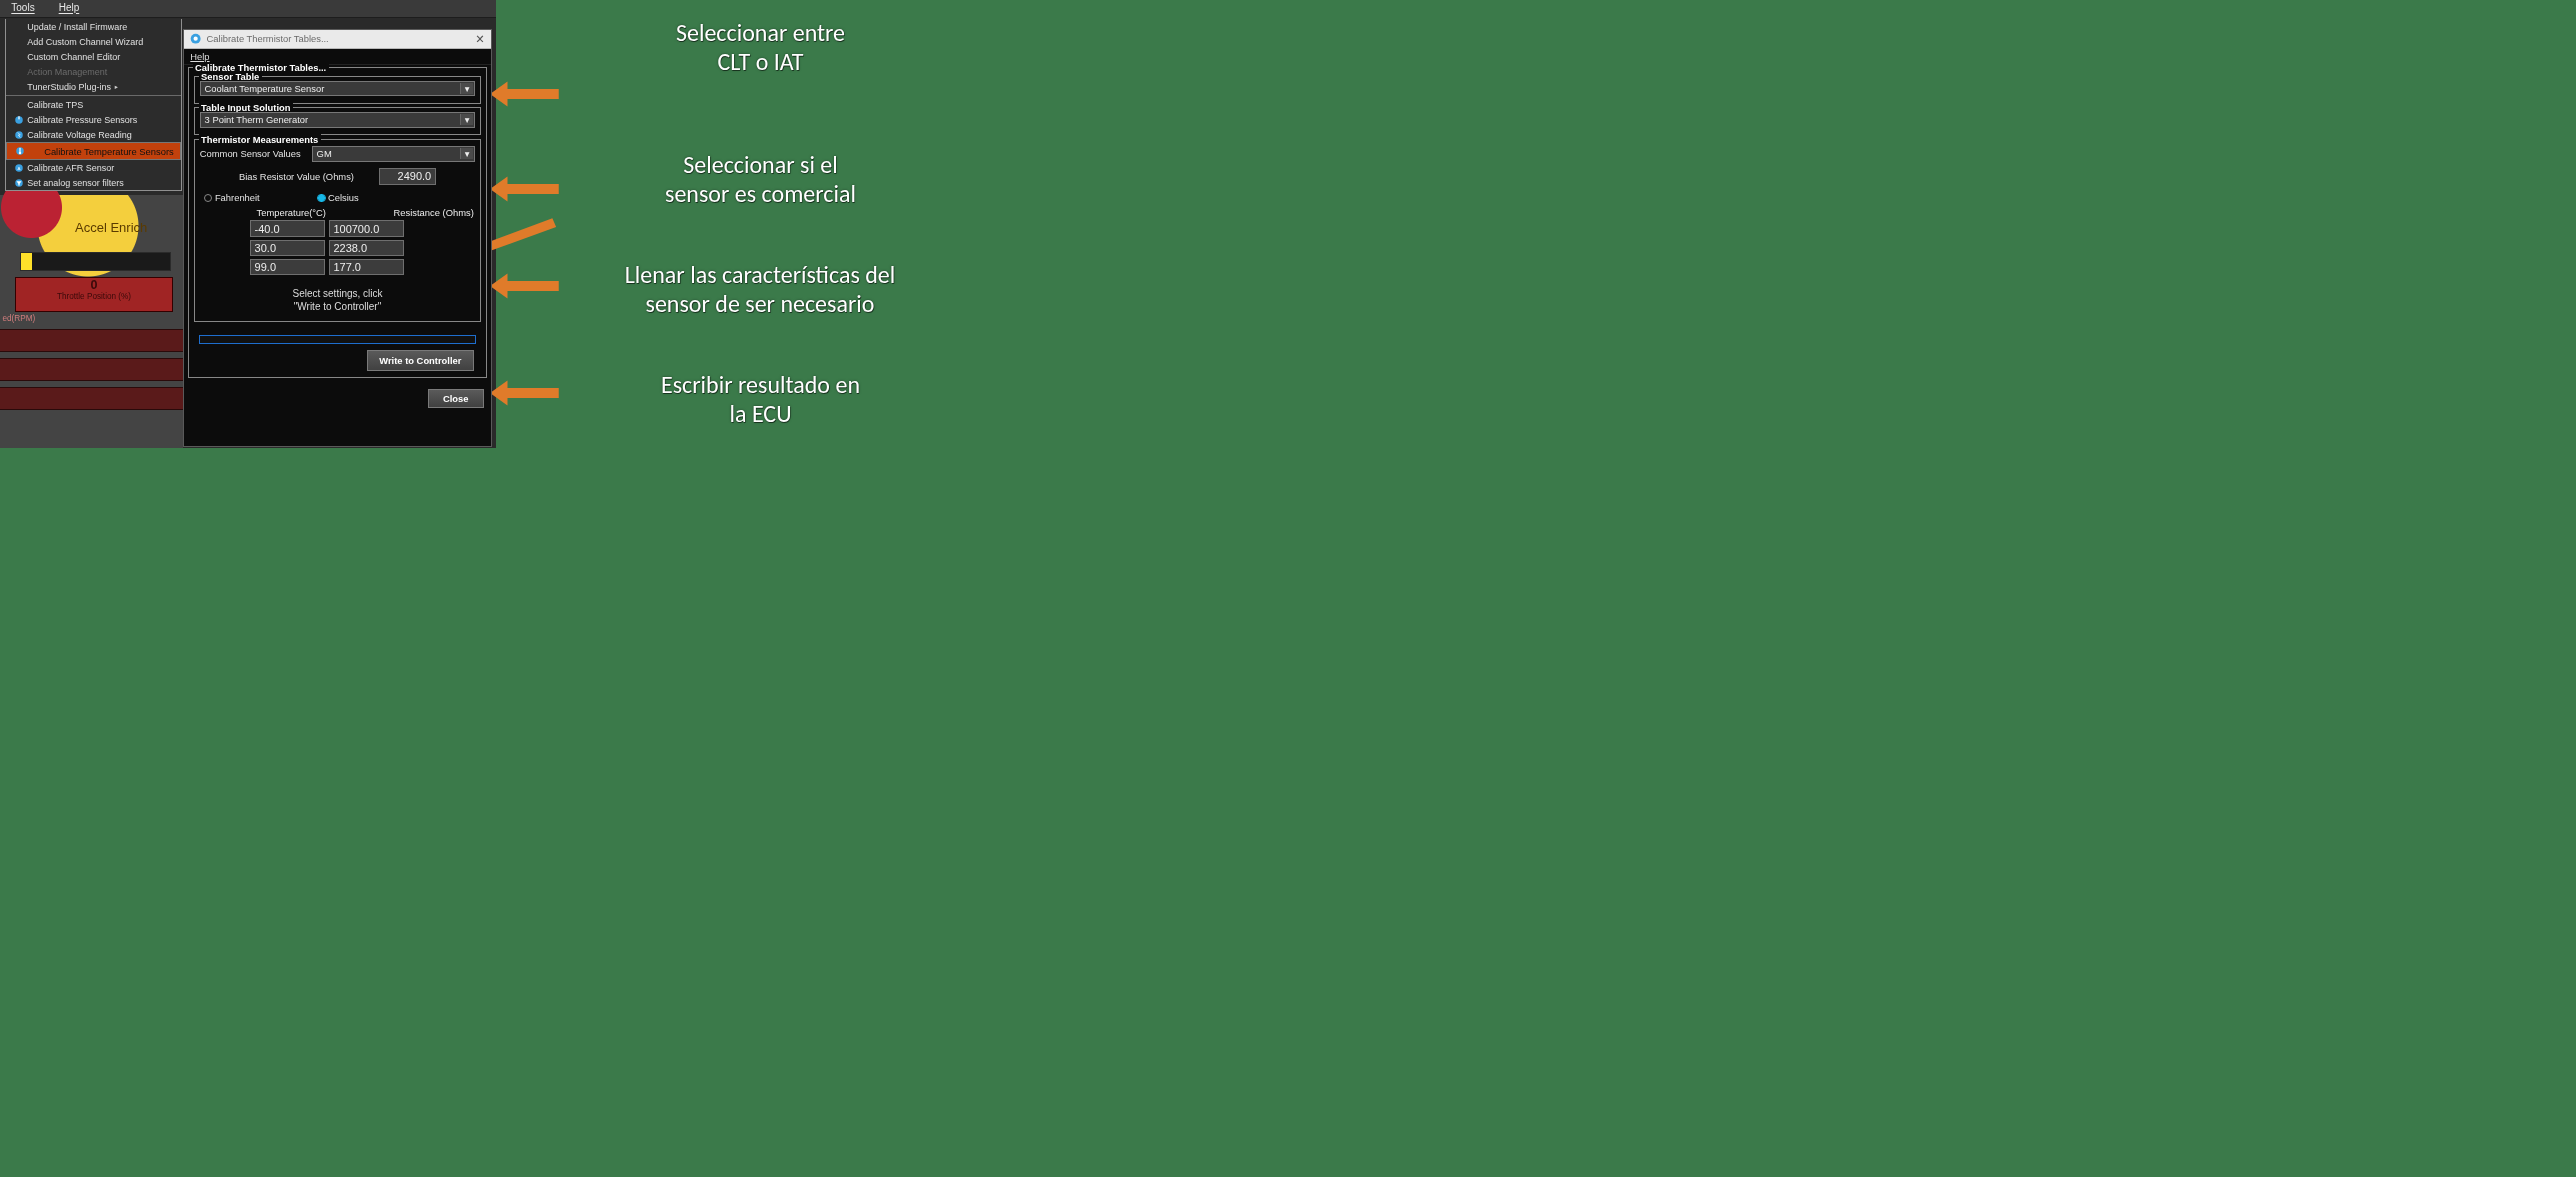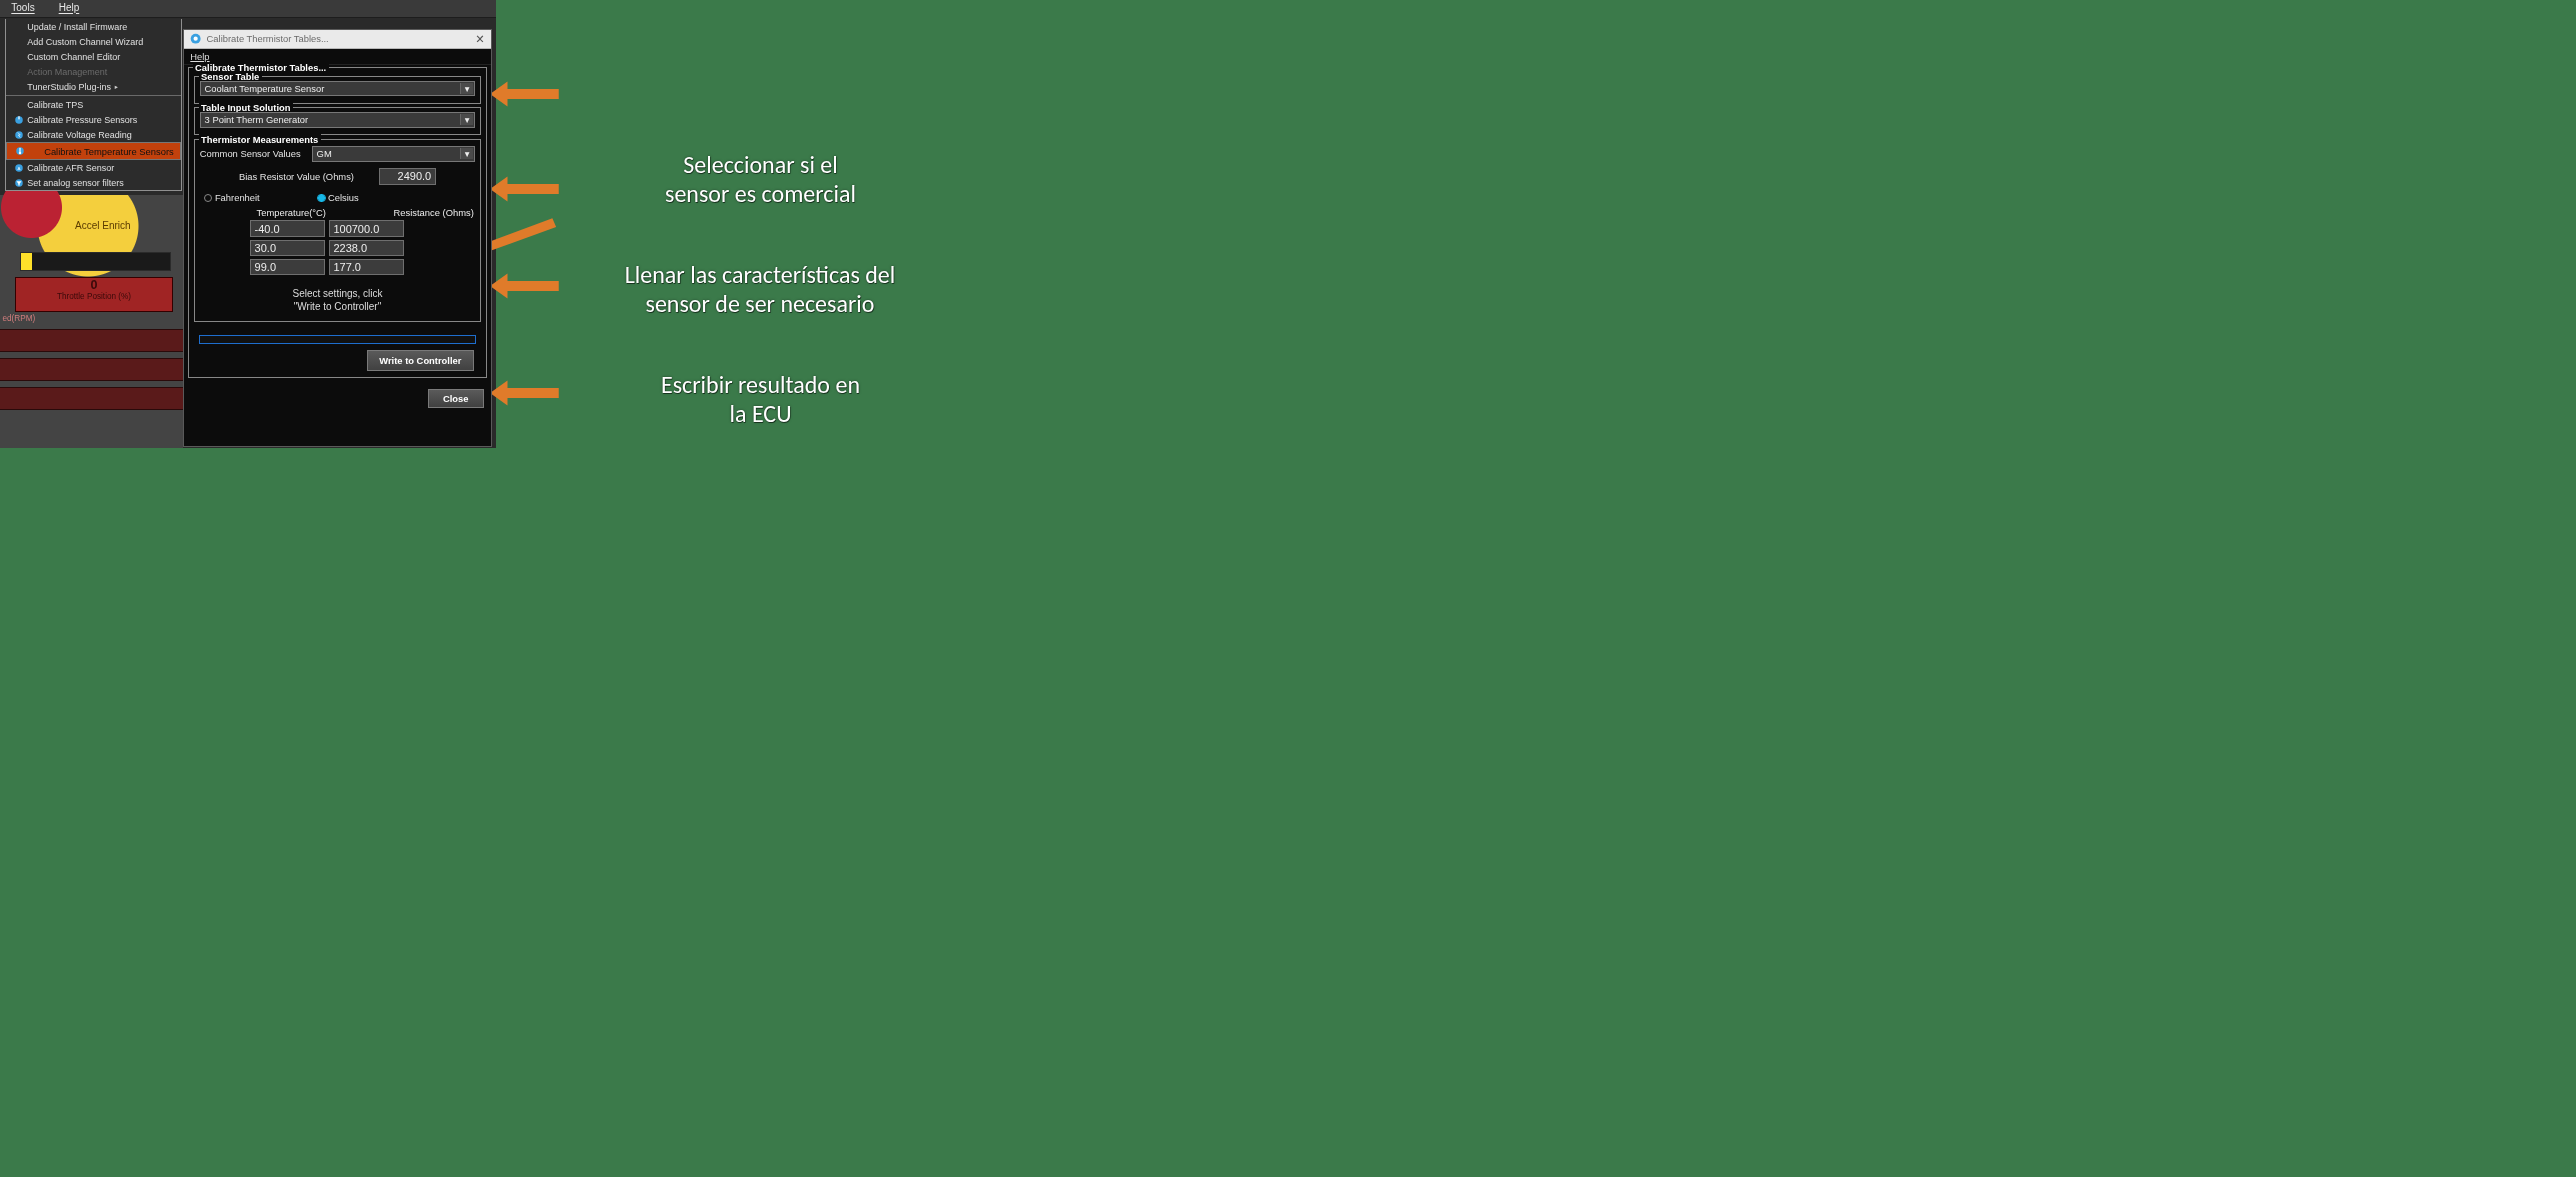--- a/index.html
+++ b/index.html
@@ -75,21 +75,21 @@
     background:
       radial-gradient(circle at 88px 31px, #f4cf3d 0 50px, transparent 51px),
       linear-gradient(#444,#444);
   }
   .bg-gauges::before{
     content:"";
     position:absolute; left:0; top:-19px; width:63px; height:63px;
     background: radial-gradient(circle at 50% 50%, #b23 0 30px, transparent 31px);
   }
   .bg-gauges .yellabel{
-    position:absolute; left:75px; top:25px; color:#5a3b00; font-size:10px;
+    position:absolute; left:75px; top:25px; color:#5a3b00; font-size:13px;
   }
   .bg-gauges .blbar{
     position:absolute; left:20px; top:57px; width:151px; height:19px;
     border:1.3px solid #2b2b2b;
     background: linear-gradient(90deg,#ffe12a 0 11.3px,#1a1a1a 11.3px);
   }
   .bg-gauges .redbar{
     position:absolute; left:15px; top:82px; width:158px; height:35px;
     background:#a02424; border:0.6px solid #300;
     text-align:center; color:#3a0a0a; font-size:8.2px;
@@ -408,17 +408,18 @@
   <svg class="arrow-svg" style="left:-75px;top:207px" width="144" height="75" viewBox="0 0 230 120">
     <polygon points="0,95 24,78 22,88 210,18 216,32 28,100 26,110" fill="#e07b2a"></polygon>
   </svg>
   <svg class="arrow-svg" style="left:-6.3px;top:267px" width="75" height="38" viewBox="0 0 120 60">
     <polygon points="0,30 28,10 28,22 110,22 110,38 28,38 28,50" fill="#e07b2a"></polygon>
   </svg>
   <svg class="arrow-svg" style="left:-6.3px;top:374px" width="75" height="38" viewBox="0 0 120 60">
     <polygon points="0,30 28,10 28,22 110,22 110,38 28,38 28,50" fill="#e07b2a"></polygon>
   </svg>
 
+  <div class="anno" style="left:57px; top:19px; width:415px;">Seleccionar entre<br>CLT o IAT</div>
   <div class="anno" style="left:57px; top:151px; width:415px;">Seleccionar si el<br>sensor es comercial</div>
   <div class="anno" style="left:38px; top:261px; width:452px;">Llenar las características del<br>sensor de ser necesario</div>
   <div class="anno" style="left:57px; top:371px; width:415px;">Escribir resultado en<br>la ECU</div>
 </div>
 
 
 </body></html>

